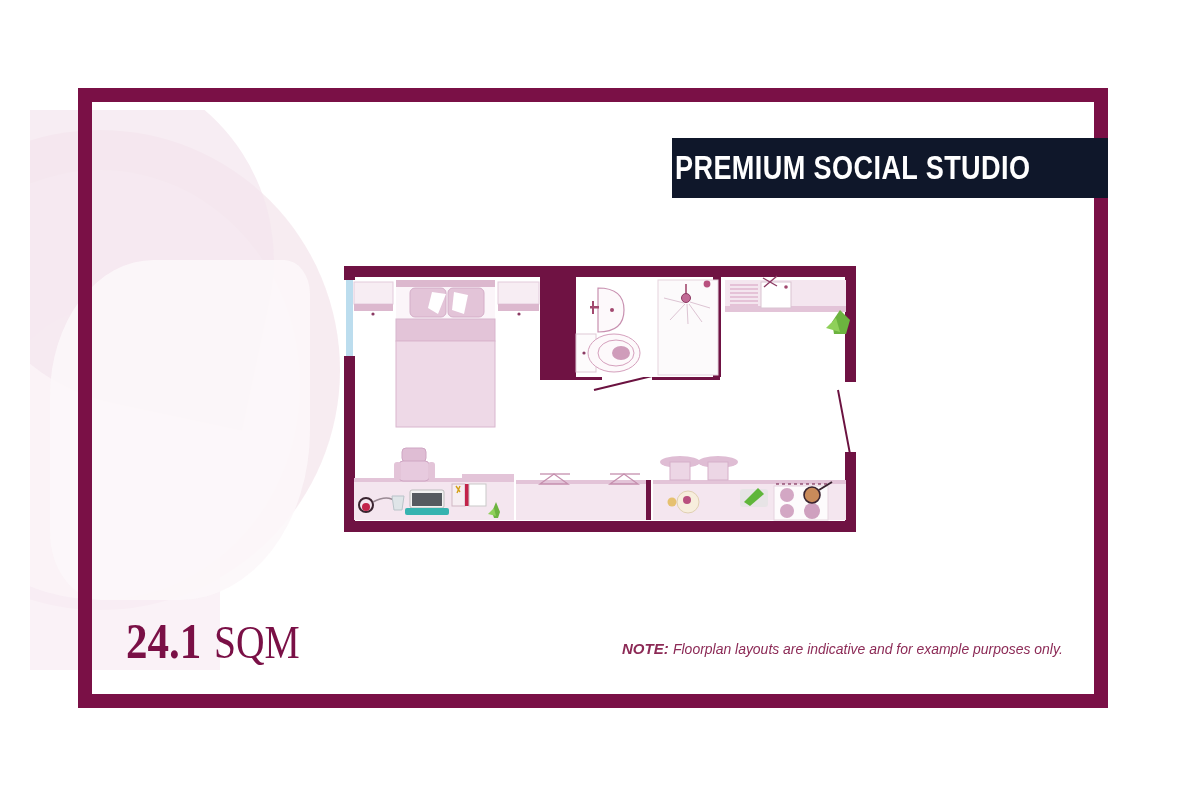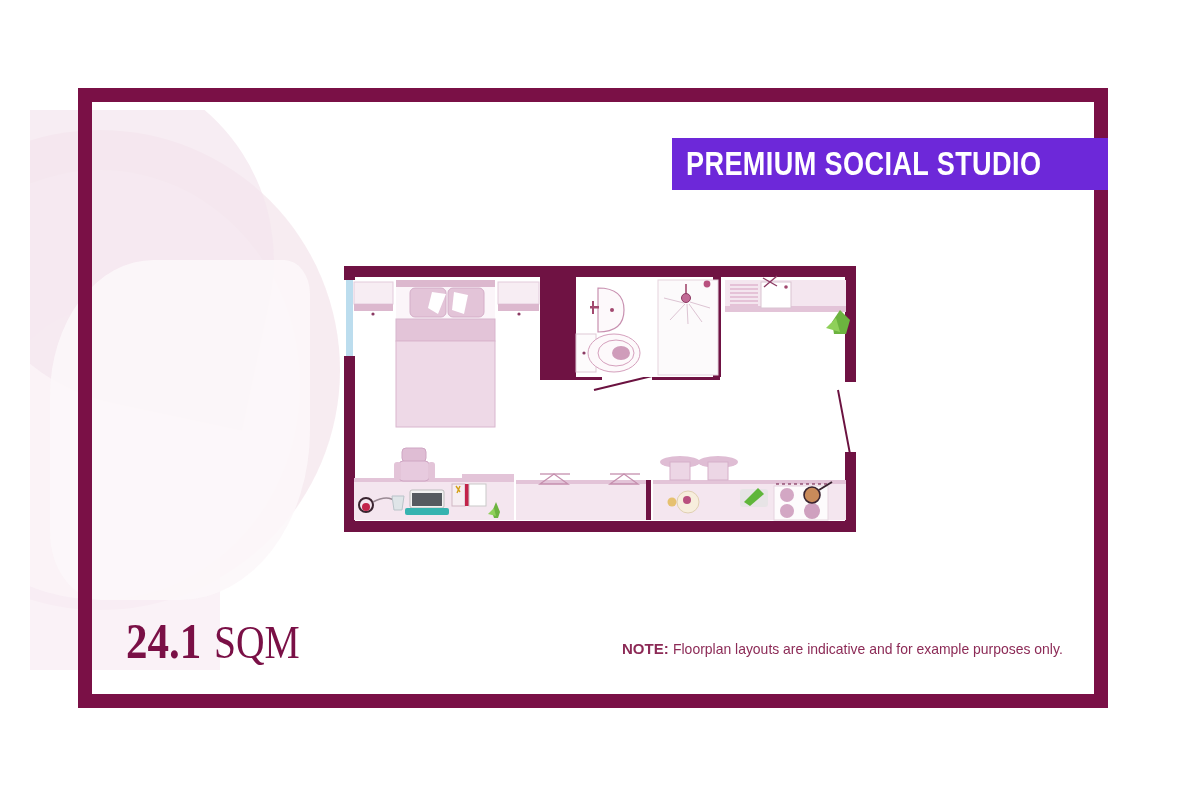--- a/index.html
+++ b/index.html
@@ -20,37 +20,37 @@
   #watermark .p4{left:-60px;top:200px;width:250px;height:420px;
       background:#f8eef4;opacity:.75;border-radius:50% 0 0 50%;}
   #watermark .p5{left:20px;top:150px;width:260px;height:340px;
       background:#fcf7fa;opacity:.9;border-radius:40% 10% 50% 20%;}
 
   
   #frame{position:absolute;left:78px;top:88px;width:1030px;height:620px;
          border:14px solid #7a1046;box-sizing:border-box;background:transparent;}
 
   
-  #title-band{position:absolute;left:672px;top:138px;width:436px;height:52px;
-     background:#6d28d9;display:flex;align-items:center;}
+  #title-band{position:absolute;left:672px;top:138px;width:436px;height:60px;
+     background:#0f172a;display:flex;align-items:center;justify-content:flex-end;}
   #title-band .edge{width:7px;height:100%;background:#5e1a3d;}
   #title-text{color:#ffffff;font-size:33px;font-weight:bold;letter-spacing:.5px;
      transform:scaleX(.82);transform-origin:left center;margin-left:14px;
      white-space:nowrap;}
 
   
   #sqm{position:absolute;left:126px;top:612px;color:#7a1046;white-space:nowrap;font-family:Liberation Serif, serif;}
   #sqm .num{font-size:50px;font-weight:bold;display:inline-block;
      transform:scaleX(.86);transform-origin:left center;}
   #sqm .unit{font-size:46px;font-weight:normal;display:inline-block;
      transform:scaleX(.86);transform-origin:left center;margin-left:-4px;}
 
   
   #note{position:absolute;left:622px;top:640px;color:#8c2a56;font-size:15px;
-        white-space:nowrap;}
+        white-space:nowrap;font-style:italic;}
   #note .lbl{font-weight:bold;}
   #note .txt{display:inline-block;transform:scaleX(.93);transform-origin:left center;}
 
   
   #plan{position:absolute;left:340px;top:262px;width:520px;height:280px;}
 </style>
 </head>
 <body>
 
 <div id="watermark">

